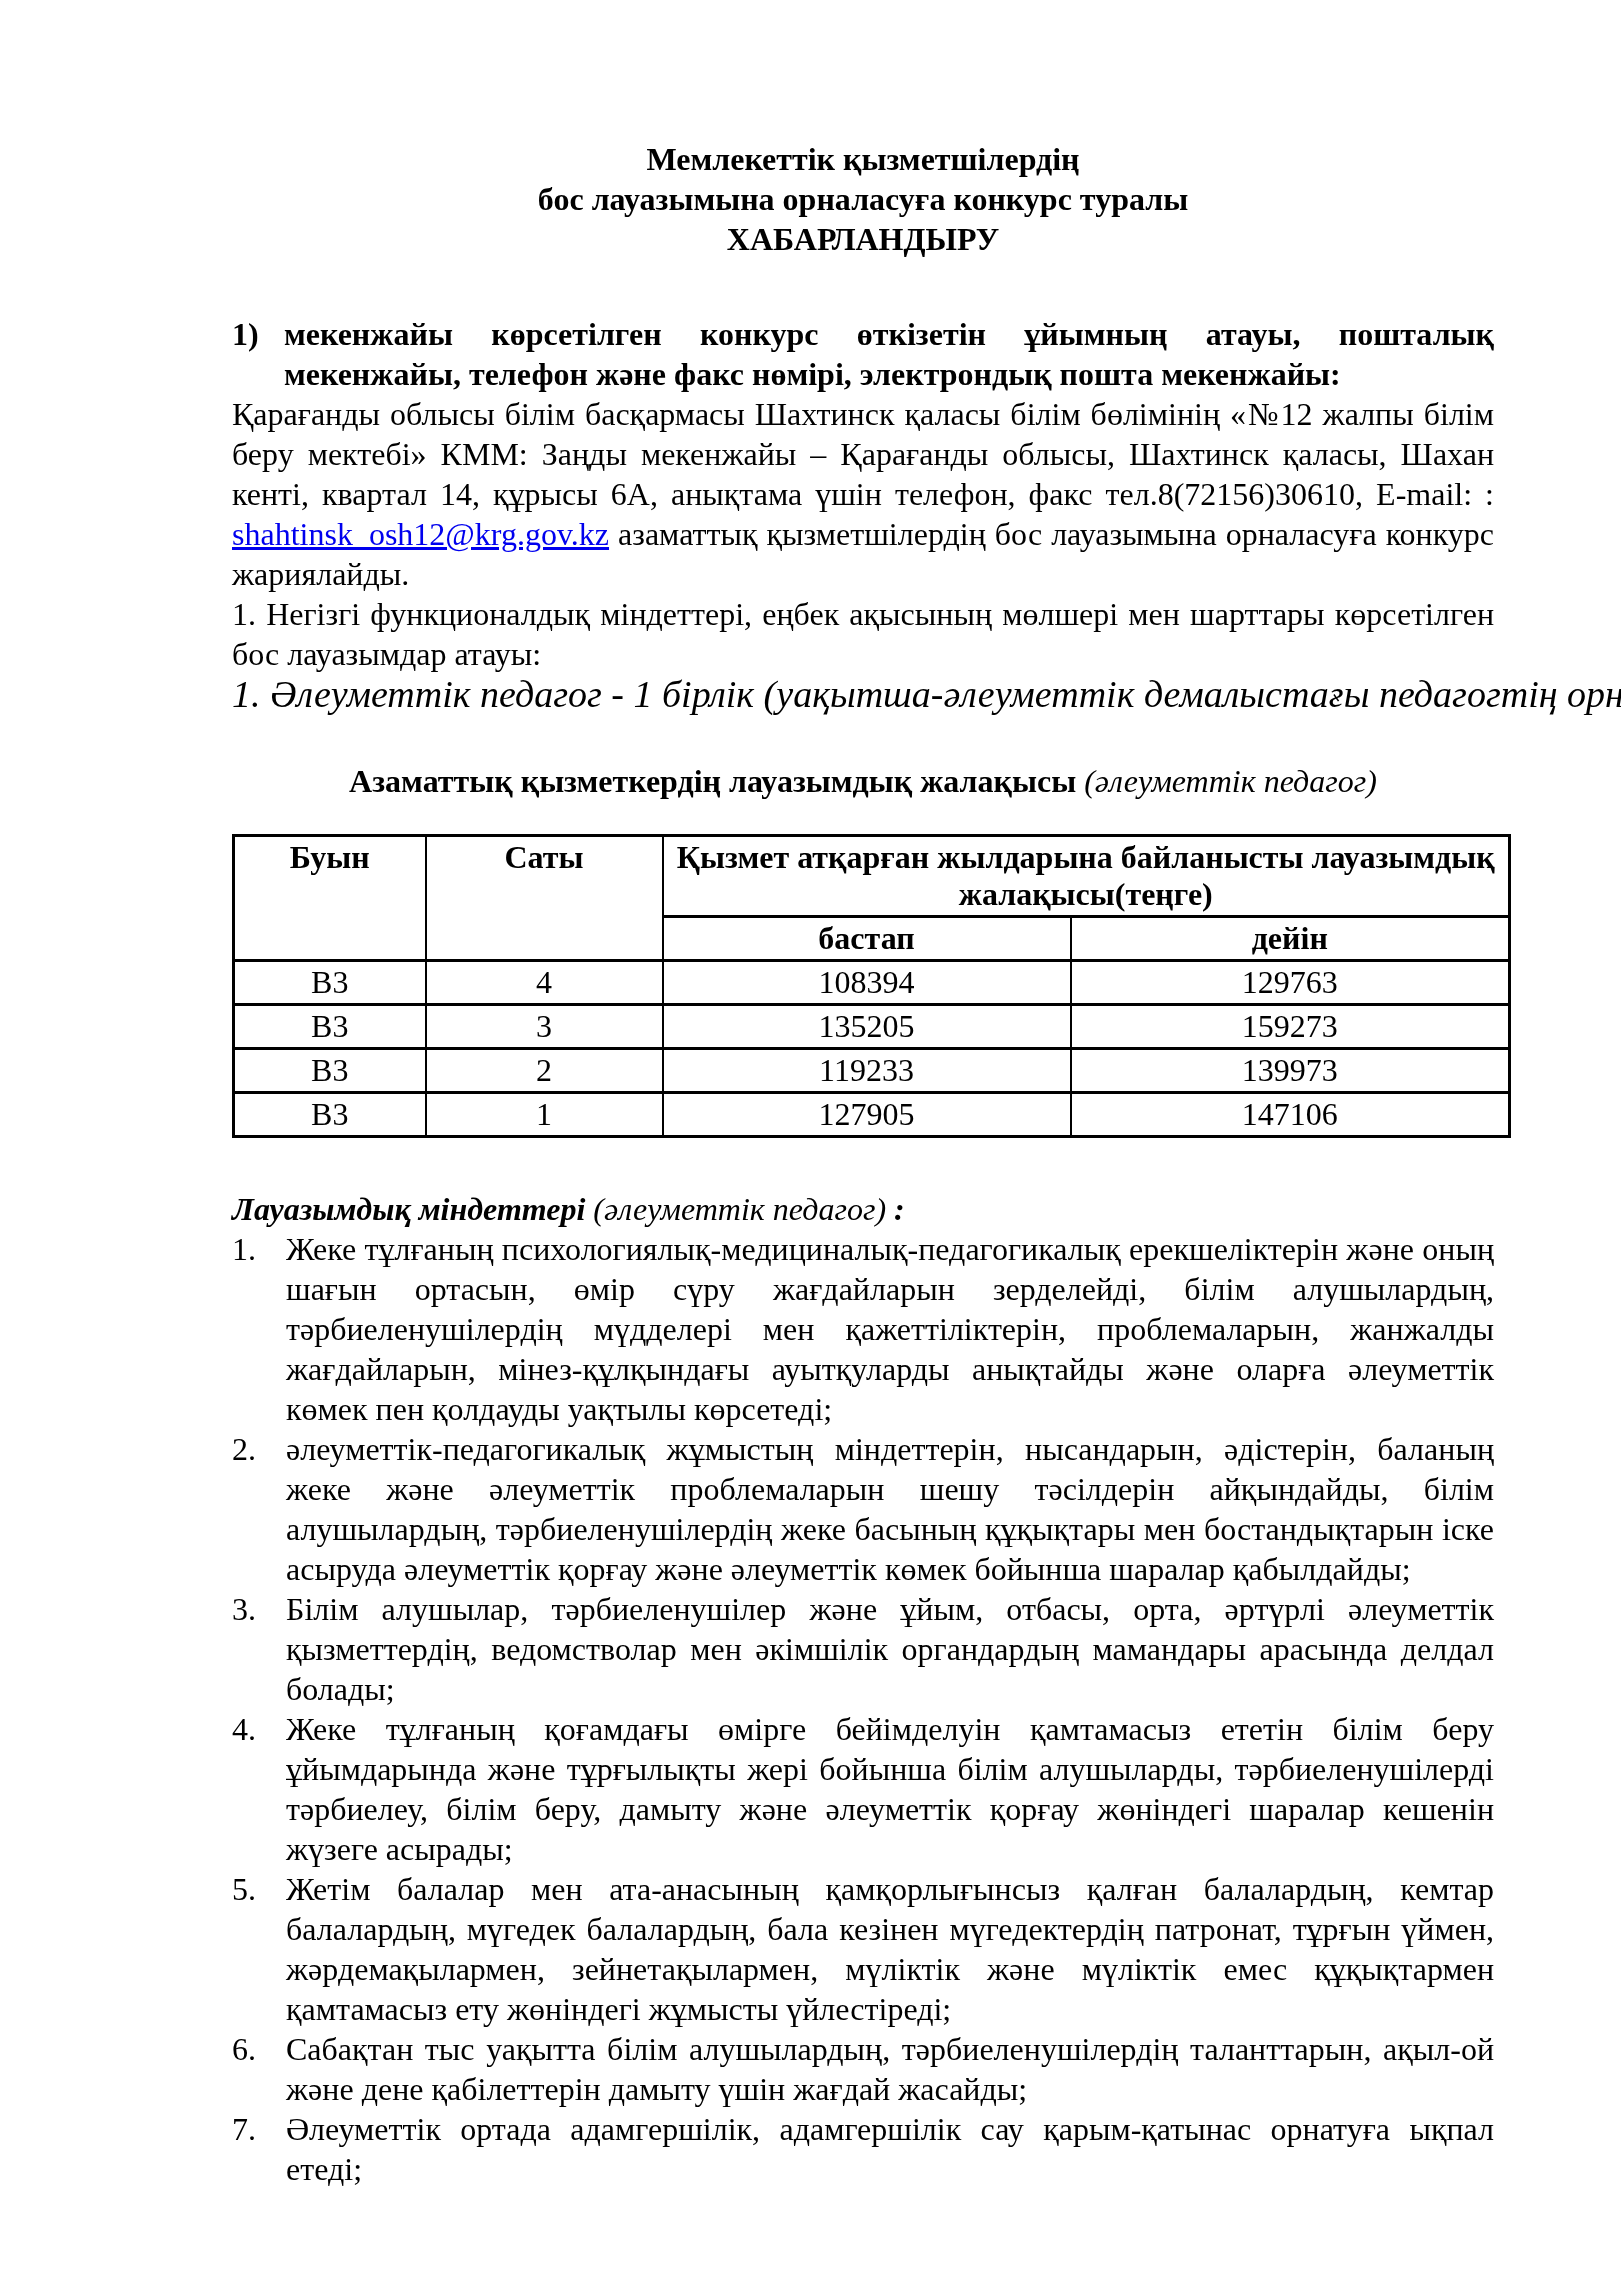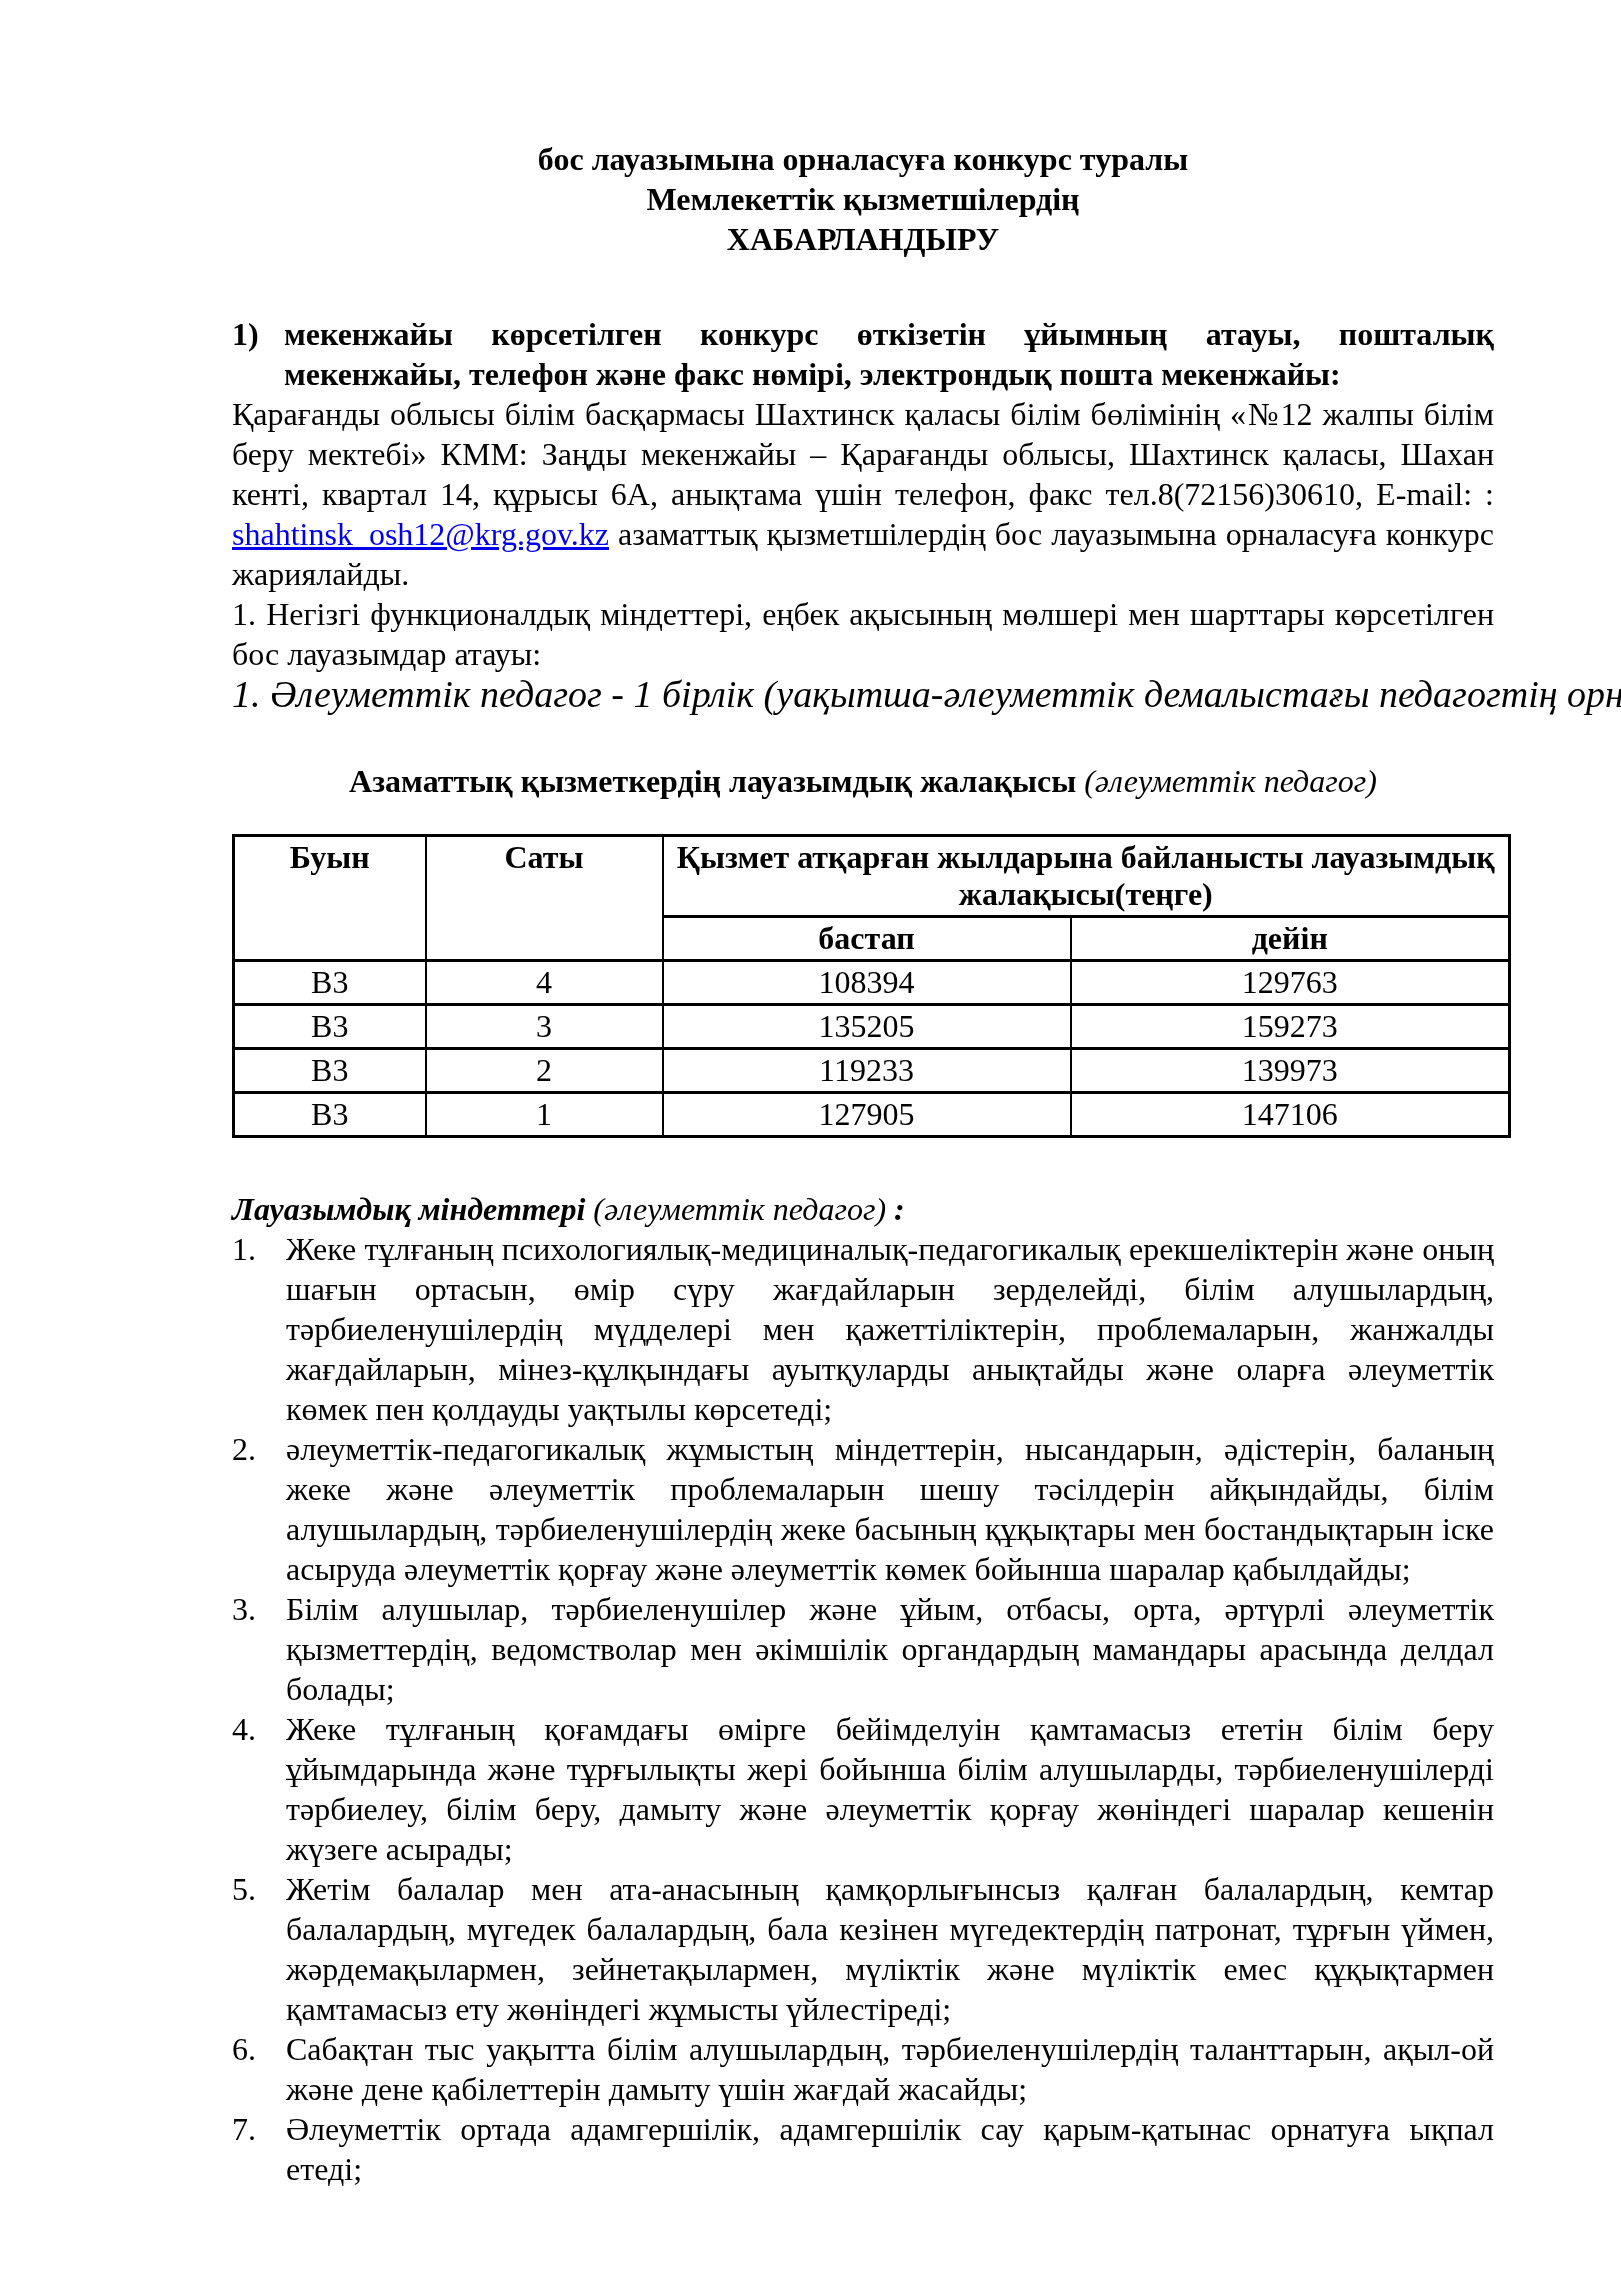--- a/index.html
+++ b/index.html
@@ -71,22 +71,22 @@
     width: 54px;
     margin-left: -54px;
   }
 </style>
 </head>
 <body>
 
 <div class="page">
 
   <div class="title-block">
+    <div class="title-line">Мемлекеттік қызметшілердің</div>
     <div class="title-line">бос лауазымына орналасуға конкурс туралы</div>
-    <div class="title-line">Мемлекеттік қызметшілердің</div>
     <div class="title-line">ХАБАРЛАНДЫРУ</div>
   </div>
 
   <div class="intro-bold"><span class="marker">1)</span><span>мекенжайы көрсетілген конкурс өткізетін ұйымның атауы, пошталық мекенжайы, телефон және факс нөмірі, электрондық пошта мекенжайы:</span></div>
 
   <div class="para"><span>Қарағанды облысы білім басқармасы Шахтинск қаласы білім бөлімінің «№12  жалпы білім беру мектебі» КММ: Заңды мекенжайы – Қарағанды облысы, Шахтинск қаласы, Шахан кенті, квартал 14, құрысы 6А, анықтама үшін телефон, факс тел.8(72156)30610,  E-mail: : </span><span class="email-link">shahtinsk_osh12@krg.gov.kz</span><span> азаматтық қызметшілердің бос лауазымына орналасуға конкурс жариялайды.</span></div>
 
   <div class="para">1. Негізгі функционалдық міндеттері, еңбек ақысының мөлшері мен шарттары көрсетілген бос лауазымдар атауы:</div>
 
   <div class="vacancy-line">1. Әлеуметтік педагог - 1 бірлік (уақытша-әлеуметтік демалыстағы педагогтің орнына)</div>

